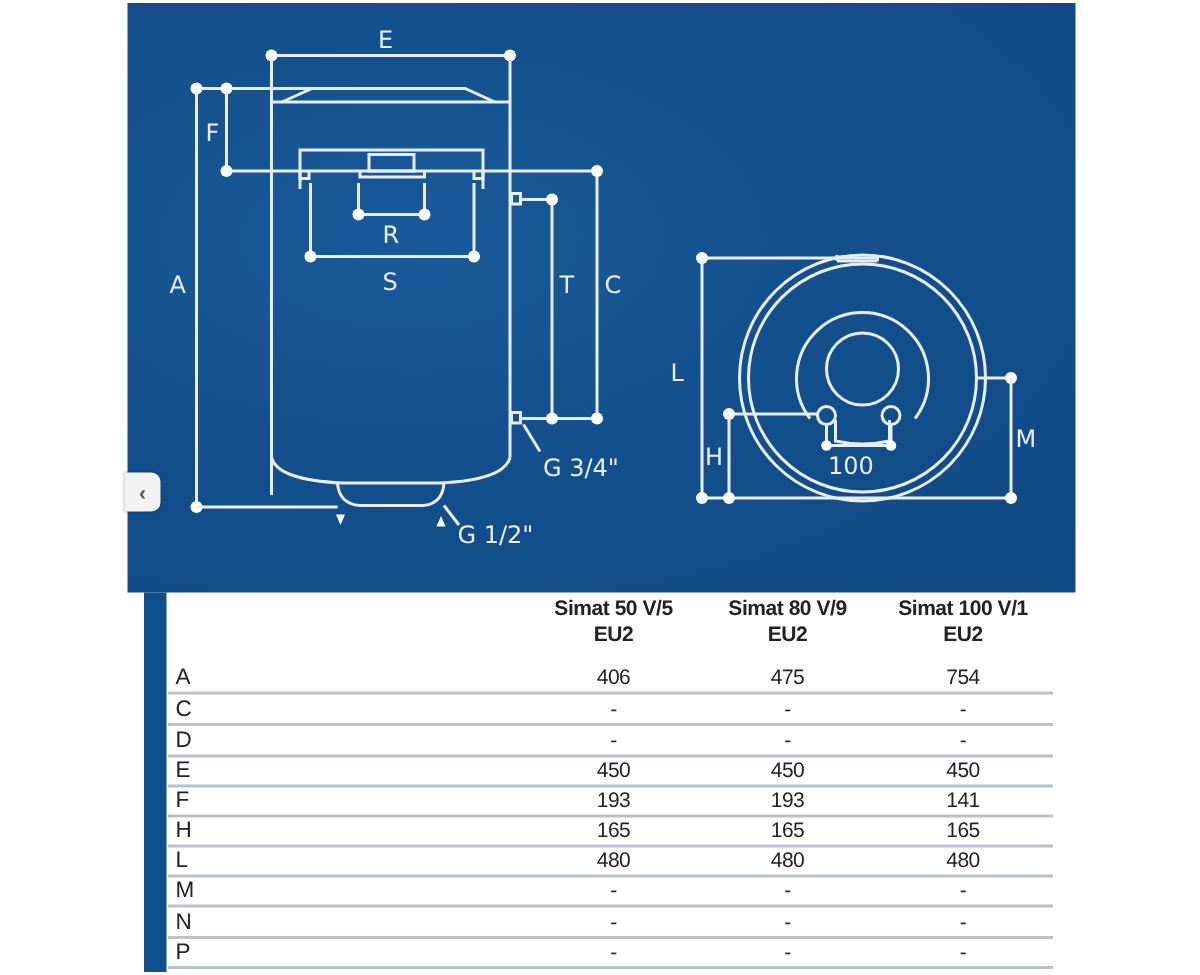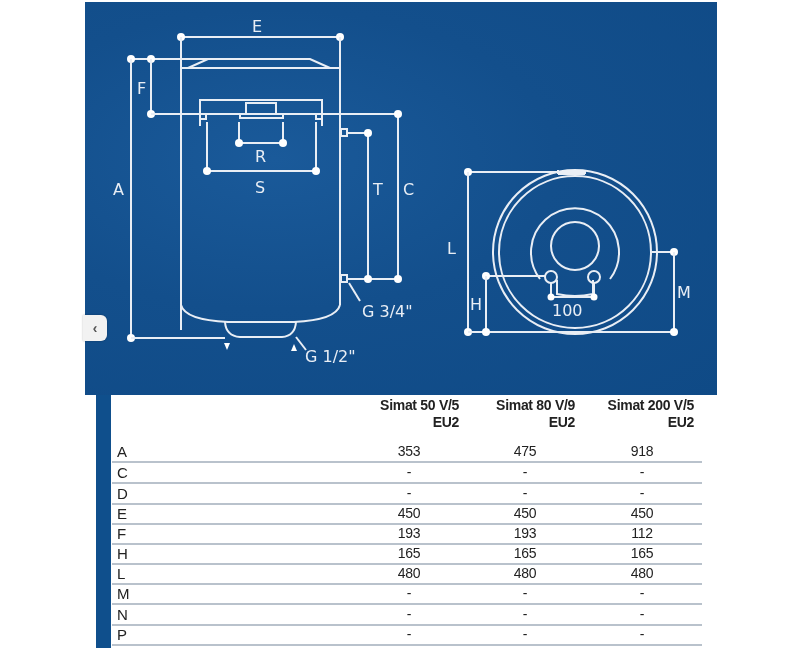--- a/index.html
+++ b/index.html
@@ -13,21 +13,21 @@
     position: absolute; left: 96px; top: 395px; width: 15px; height: 253px; background: #0f4f8c;
   }
   .prev-tab {
     position: absolute; left: 83px; top: 315px; width: 24px; height: 26px;
     background: #f2f2f2; border-radius: 0 6px 6px 0; box-shadow: 0 0 2px rgba(0,0,0,0.3);
     display: flex; align-items: center; justify-content: center; cursor: pointer;
   }
   .prev-tab span { color: #555; font-weight: bold; font-size: 14px; line-height: 1; }
   .table-area { position: absolute; left: 112px; top: 397px; width: 592px; }
   .hdr { position: absolute; top: 0; height: 44px; font-size: 14px; font-weight: bold; color: #222;
-         text-align: right; line-height: 17px; letter-spacing: -0.3px; }
+         text-align: center; line-height: 17px; letter-spacing: -0.3px; }
   .hdr span { display: block; }
   .row { position: absolute; left: 0; width: 590px; height: 20px; border-bottom: 2px solid #b9c2cc; }
   .row .lbl { position: absolute; left: 5px; top: 2px; font-size: 15px; color: #222; }
   .row .val { position: absolute; top: 2px; width: 80px; text-align: center; font-size: 14px; color: #222; letter-spacing: -0.3px; }
   .c1 { left: 257px; } .c2 { left: 373px; } .c3 { left: 490px; }
   .h1 { left: 247px; width: 100px; } .h2 { left: 363px; width: 100px; } .h3 { left: 478px; width: 104px; }
   .dl { fill: none; stroke: #e9eef5; stroke-width: 2; }
   .dot { fill: #ffffff; }
   .dim { fill: #e9eef5; font-family: "DejaVu Sans", sans-serif; font-size: 16px; }
 </style>
@@ -156,29 +156,29 @@
 <div class="table-area">
   <div class="hdr h1">
     <span>Simat 50 V/5</span>
     <span>EU2</span>
   </div>
   <div class="hdr h2">
     <span>Simat 80 V/9</span>
     <span>EU2</span>
   </div>
   <div class="hdr h3">
-    <span>Simat 200 V/5</span>
+    <span>Simat 100 V/1</span>
     <span>EU2</span>
   </div>
 
   <div class="row" style="top:44px">
     <span class="lbl">A</span>
-    <span class="val c1">353</span>
+    <span class="val c1">406</span>
     <span class="val c2">475</span>
-    <span class="val c3">918</span>
+    <span class="val c3">754</span>
   </div>
   <div class="row" style="top:65px">
     <span class="lbl">C</span>
     <span class="val c1">-</span>
     <span class="val c2">-</span>
     <span class="val c3">-</span>
   </div>
   <div class="row" style="top:86px">
     <span class="lbl">D</span>
     <span class="val c1">-</span>
@@ -188,21 +188,21 @@
   <div class="row" style="top:106px">
     <span class="lbl">E</span>
     <span class="val c1">450</span>
     <span class="val c2">450</span>
     <span class="val c3">450</span>
   </div>
   <div class="row" style="top:126px">
     <span class="lbl">F</span>
     <span class="val c1">193</span>
     <span class="val c2">193</span>
-    <span class="val c3">112</span>
+    <span class="val c3">141</span>
   </div>
   <div class="row" style="top:146px">
     <span class="lbl">H</span>
     <span class="val c1">165</span>
     <span class="val c2">165</span>
     <span class="val c3">165</span>
   </div>
   <div class="row" style="top:166px">
     <span class="lbl">L</span>
     <span class="val c1">480</span>

